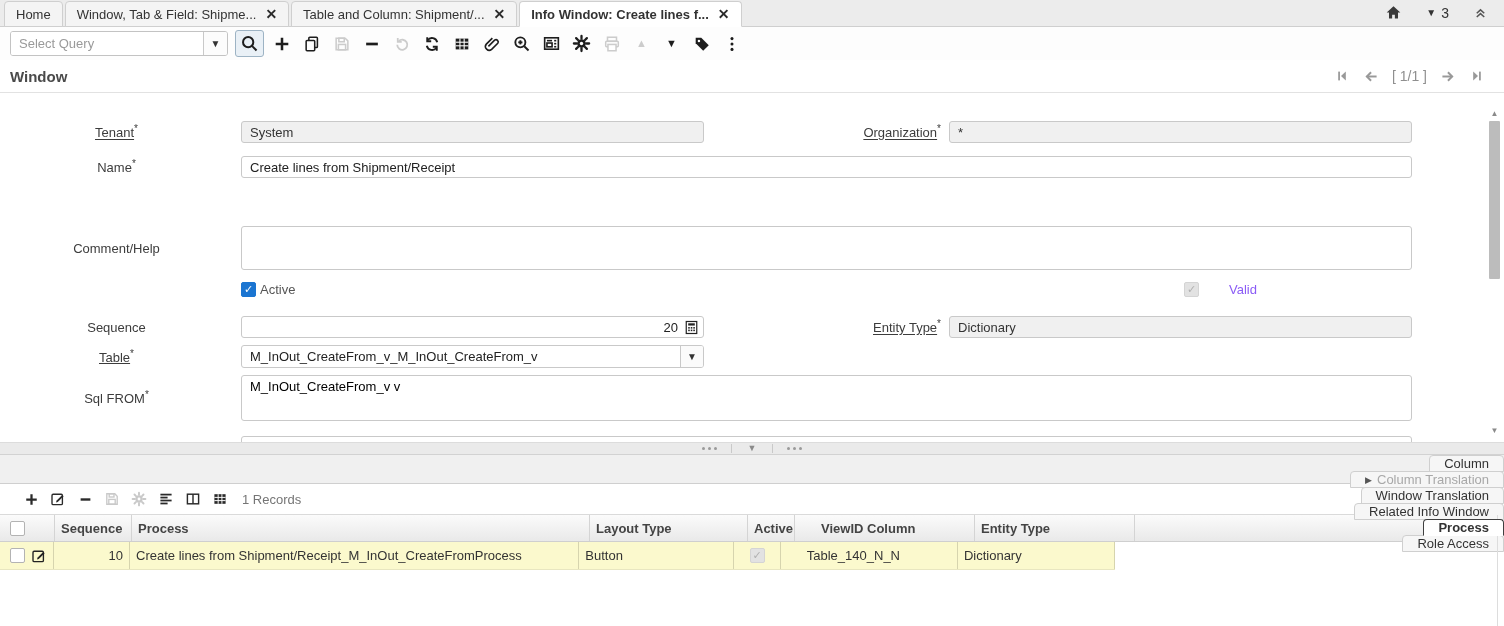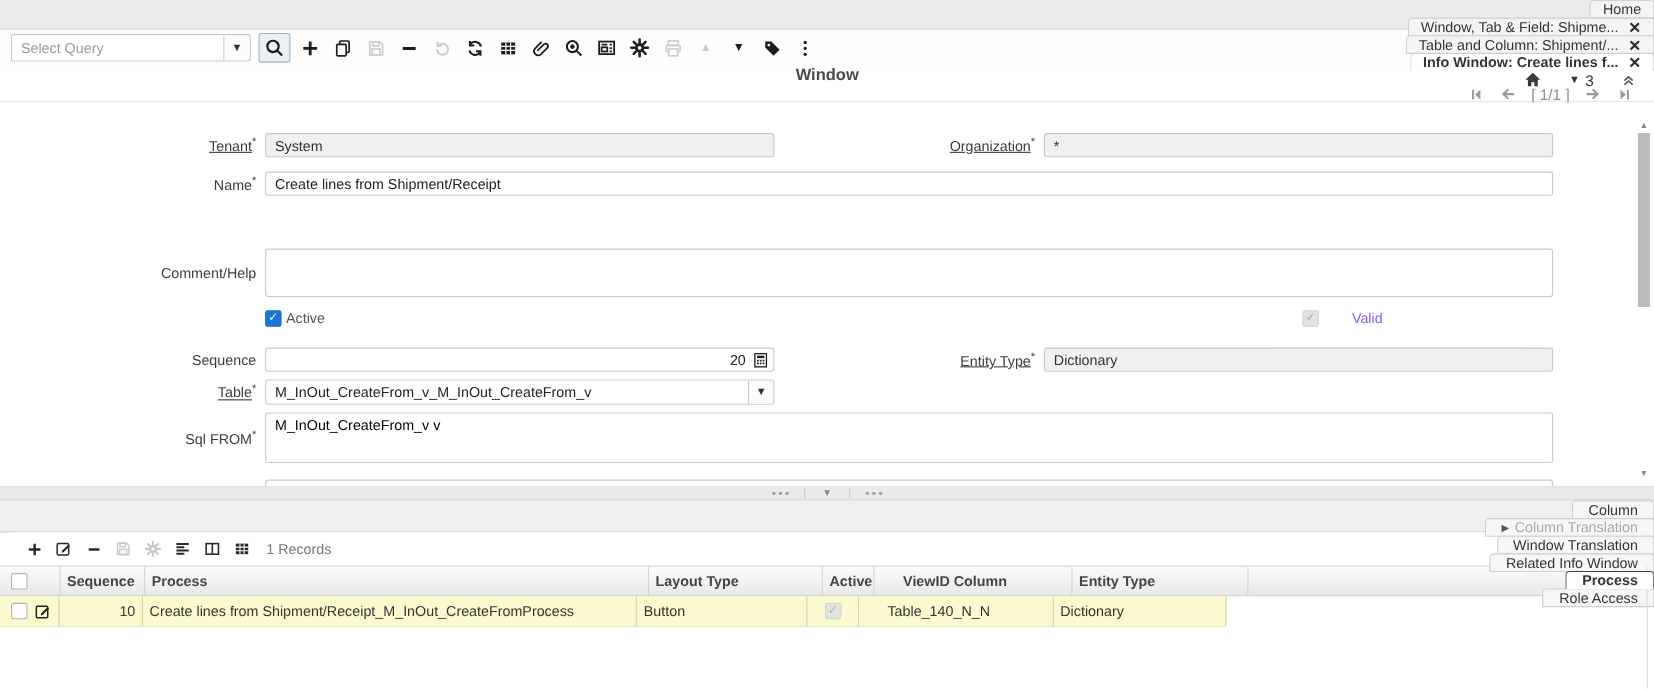--- a/index.html
+++ b/index.html
@@ -1,50 +1,50 @@
 <!DOCTYPE html>
 <html><head>
 <meta charset="utf-8">
 <style>
   * { box-sizing: border-box; margin: 0; padding: 0; }
   html,body { width:1504px; height:626px; overflow:hidden; }
   body { font-family:"Liberation Sans", sans-serif; font-size:13px; color:#333; background:#fff; position:relative; }
 
   
-  .wtab-bar { height:27px; background:#ececec; border-bottom:1px solid #cfcfcf; display:flex; align-items:flex-end; padding-left:2px;flex-direction:column; }
+  .wtab-bar { height:27px; background:#ececec; border-bottom:1px solid #cfcfcf; display:flex; align-items:flex-end; padding-left:2px; }
   .wtab { height:26px; display:flex; align-items:center; gap:9px; padding:0 11px; margin-left:2px; margin-bottom:-1px;
           background:#f4f4f4; border:1px solid #cfcfcf; border-bottom:1px solid #cfcfcf; border-radius:4px 4px 0 0; color:#333; white-space:nowrap; cursor:default; }
   .wtab.active { background:#fff; font-weight:bold; border-bottom:1px solid #fff; z-index:2; }
   .wtab .x { font-weight:bold; font-size:14px; color:#2b2b2b; line-height:1; cursor:pointer; }
   .wtab-right { margin-left:auto; display:flex; align-items:center; gap:24px; padding-right:16px; margin-bottom:5px; color:#3a3a3a; }
   .win-count { display:flex; align-items:center; gap:5px; font-size:14px; color:#333; cursor:pointer; }
   .caret-down { font-size:10px; color:#333; }
 
   
   .toolbar { height:33px; display:flex; align-items:center; padding-left:10px; background:#fdfdfd; }
   .combo { width:218px; height:25px; border:1px solid #c3c3c3; border-radius:3px; background:#fff; display:flex; overflow:hidden; }
   .combo input { flex:1; border:none; outline:none; padding:0 8px; font:inherit; font-size:13px; color:#333; }
   .combo input::placeholder { color:#9a9a9a; }
   .combo .dd { width:24px; border-left:1px solid #c9c9c9; display:flex; align-items:center; justify-content:center; color:#555; background:#fcfcfc; cursor:pointer; }
   .tbtn { width:29px; height:27px; display:flex; align-items:center; justify-content:center; color:#1d1d1d; margin-left:1px; cursor:pointer; }
   .tbtn.sel { border:1px solid #9db3c4; background:#e9f0f6; border-radius:3px; margin-left:7px; margin-right:2px; }
   .tbtn.dis { color:#cccccc; }
   .tri { font-size:11px; line-height:1; }
 
   
-  .crumb { height:33px; border-bottom:1px solid #e2e2e2; display:flex; align-items:center; padding:0 10px; background:#fff;flex-direction:column; }
+  .crumb { height:33px; border-bottom:1px solid #e2e2e2; display:flex; align-items:center; padding:0 10px; background:#fff; }
   .crumb .title { font-size:15px; font-weight:bold; color:#4a4a4a; }
   .recnav { margin-left:auto; display:flex; align-items:center; gap:12px; padding-right:10px; color:#999; }
   .recnav .ind { font-size:14px; color:#8f8f8f; }
   .navbtn { color:#999; display:flex; align-items:center; cursor:pointer; }
 
   
   .form-area { position:relative; height:349px; background:#fff; overflow:hidden; }
   .frow { position:absolute; left:0; width:1412px; display:flex; align-items:center; }
-  .lbl  { width:233px; text-align:right; color:#3c3c3c; flex:0 0 auto; }
+  .lbl  { width:233px; text-align:center; color:#3c3c3c; flex:0 0 auto; }
   .lbl2 { width:237px; text-align:right; color:#3c3c3c; flex:0 0 auto; }
   .lbl .u, .lbl2 .u { text-decoration:underline; cursor:pointer; }
   sup.req { font-size:10px; color:#3c3c3c; }
   .fbox { margin-left:8px; height:22px; border:1px solid #c9c9c9; border-radius:3px; background:#fff; display:flex; align-items:center; padding:0 8px; overflow:hidden; }
   .fbox.ro { background:#f0f0f0; }
   .w-s { width:463px; } .w-l { width:1171px; }
   .fbox input { border:none; outline:none; background:transparent; width:100%; font:inherit; font-size:13px; color:#222; }
   .tarea { margin-left:8px; width:1171px; border:1px solid #c9c9c9; border-radius:3px; background:#fff; resize:none; outline:none; font:inherit; font-size:13px; padding:3px 8px; }
   .cbrow { position:absolute; display:flex; align-items:center; gap:4px; }
   .cb { width:15px; height:15px; border:1px solid #b3b3b3; border-radius:2px; background:#fff; display:inline-flex; align-items:center; justify-content:center; font-size:11px; line-height:1; color:transparent; flex:0 0 auto; }

